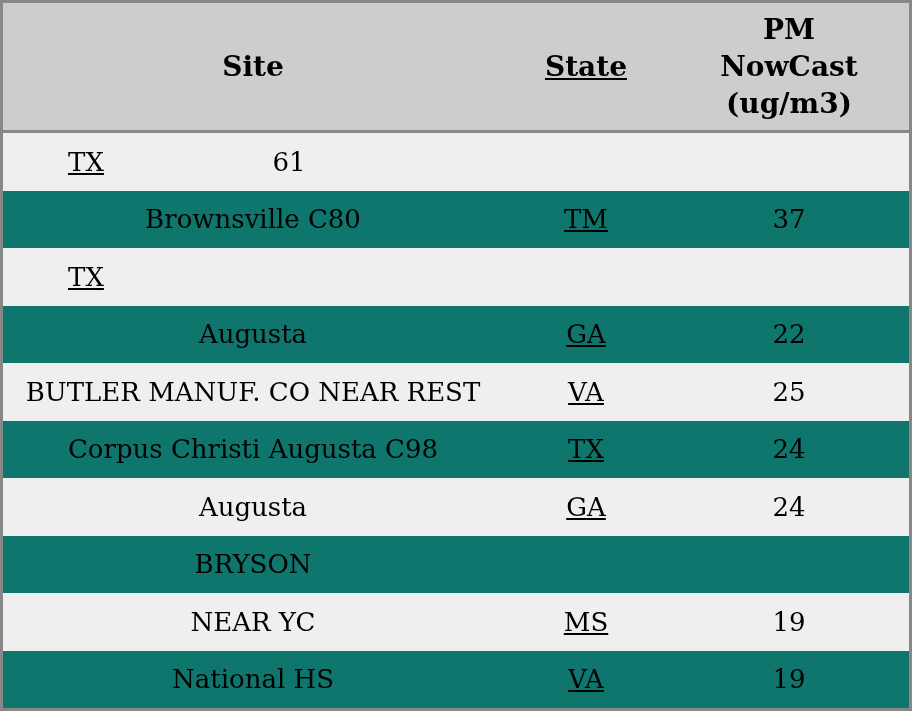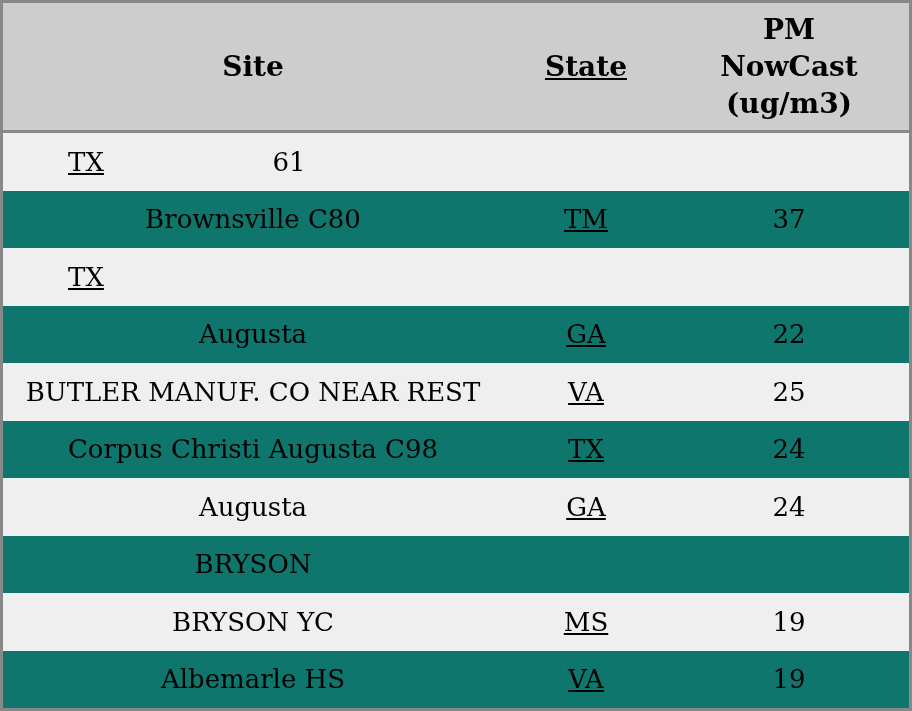--- a/index.html
+++ b/index.html
@@ -94,24 +94,24 @@
     </div>
     <div class="body-row">
       <div class="cell col-site">Augusta</div>
       <div class="cell col-state">GA</div>
       <div class="cell col-value">24</div>
     </div>
     <div class="body-row">
       <div class="cell col-site">BRYSON</div>
     </div>
     <div class="body-row">
-      <div class="cell col-site">BRYSON YC</div>
+      <div class="cell col-site">NEAR YC</div>
       <div class="cell col-state">MS</div>
       <div class="cell col-value">19</div>
     </div>
     <div class="body-row">
-      <div class="cell col-site">Albemarle HS</div>
+      <div class="cell col-site">National HS</div>
       <div class="cell col-state">VA</div>
       <div class="cell col-value">19</div>
     </div>
   </div>
 
 </div>
 
 </body></html>

